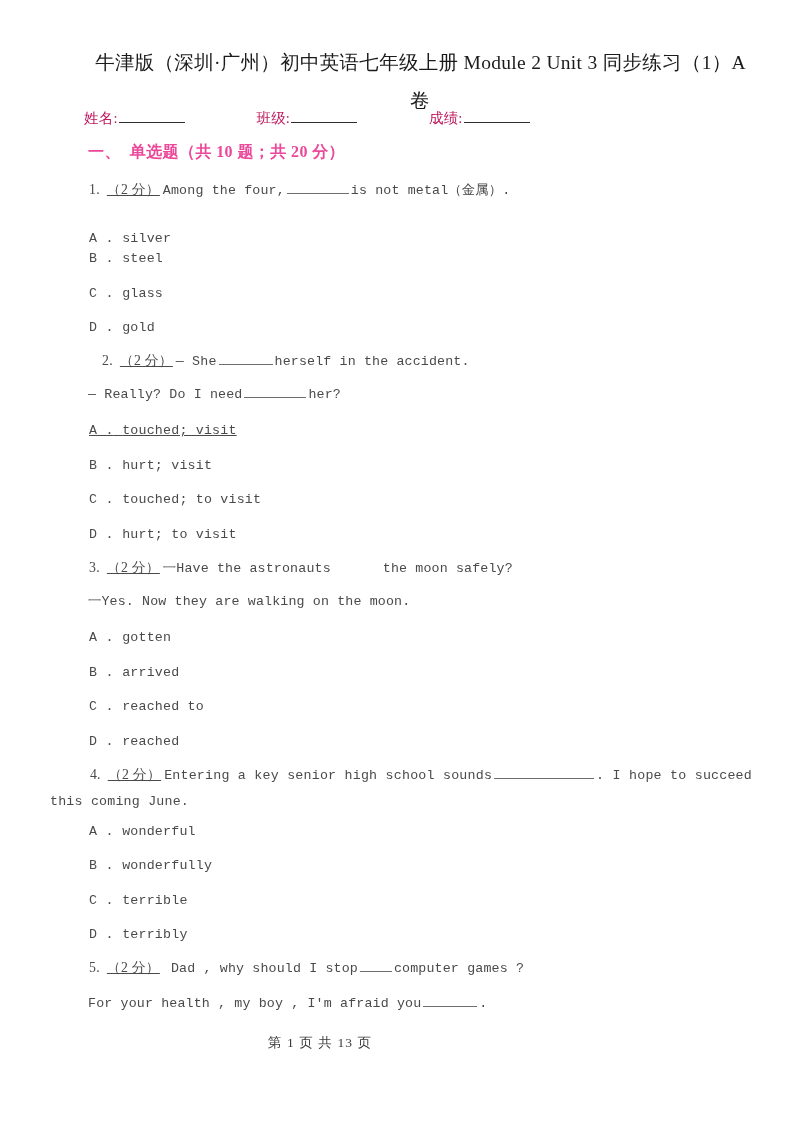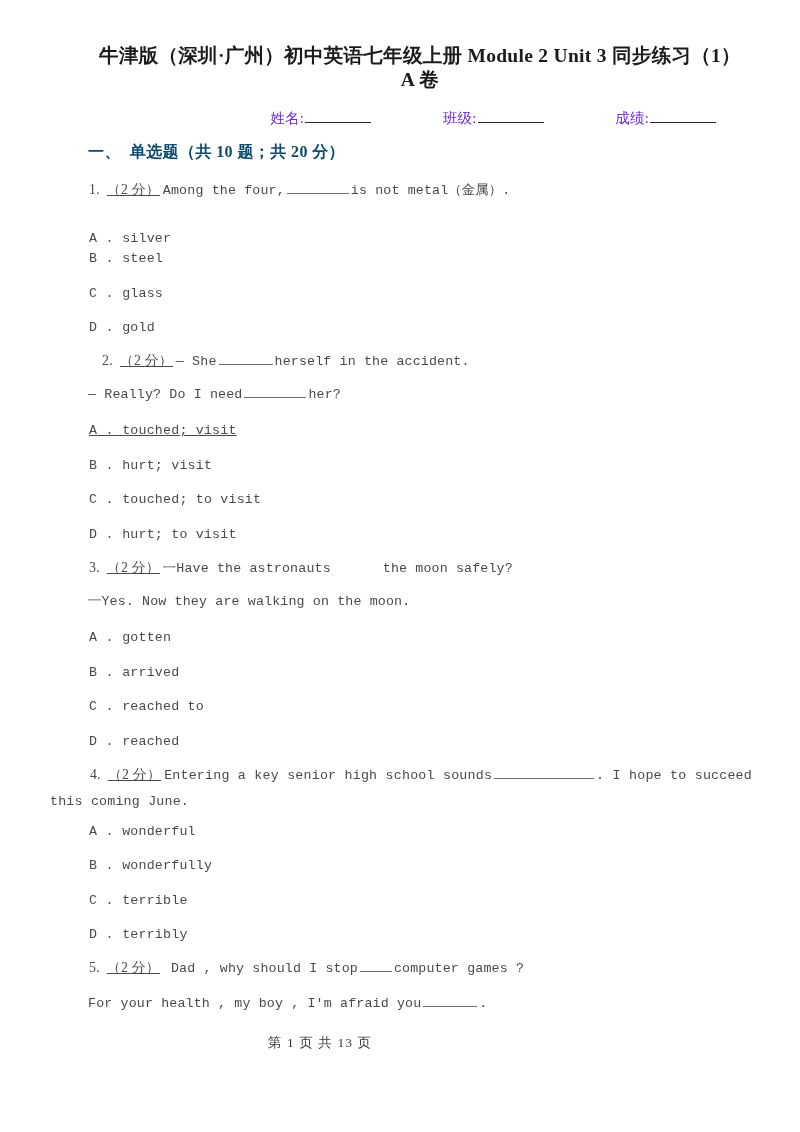--- a/index.html
+++ b/index.html
@@ -26,35 +26,35 @@
 
   
   .doc-title {
     position: absolute;
     left: 95px;
     top: 44px;
     width: 650px;
     text-align: center;
     font-family: "Liberation Serif", "DejaVu Serif", serif;
     font-size: 19.5px;
-    font-weight: 700;
-    line-height: 24px;
+    font-weight: 400;
+    line-height: 38px;
     color: #1b1b1b;
     letter-spacing: 0.3px;
   }
 
   
   .info-line {
     position: absolute;
     left: 50px;
     top: 109px;
     width: 700px;
-    text-align: right;
+    text-align: left;
     font-size: 14.5px;
-    color: #6d28d9;
+    color: #be185d;
     letter-spacing: 0.2px;
   }
   .info-line .info-item {
     display: inline-block;
     margin: 0 34px;
     white-space: nowrap;
   }
   .info-line .blank-line {
     display: inline-block;
     width: 66px;
@@ -64,21 +64,21 @@
     margin-left: 1px;
   }
 
   
   .section-heading {
     position: absolute;
     left: 88px;
     top: 142px;
     font-size: 16px;
     font-weight: 700;
-    color: #0c4a6e;
+    color: #ec4899;
     letter-spacing: 0.4px;
     white-space: nowrap;
   }
   .section-heading .sec-num { margin-right: 9px; }
 
   
   .content {
     position: absolute;
     left: 0;
     top: 0;

